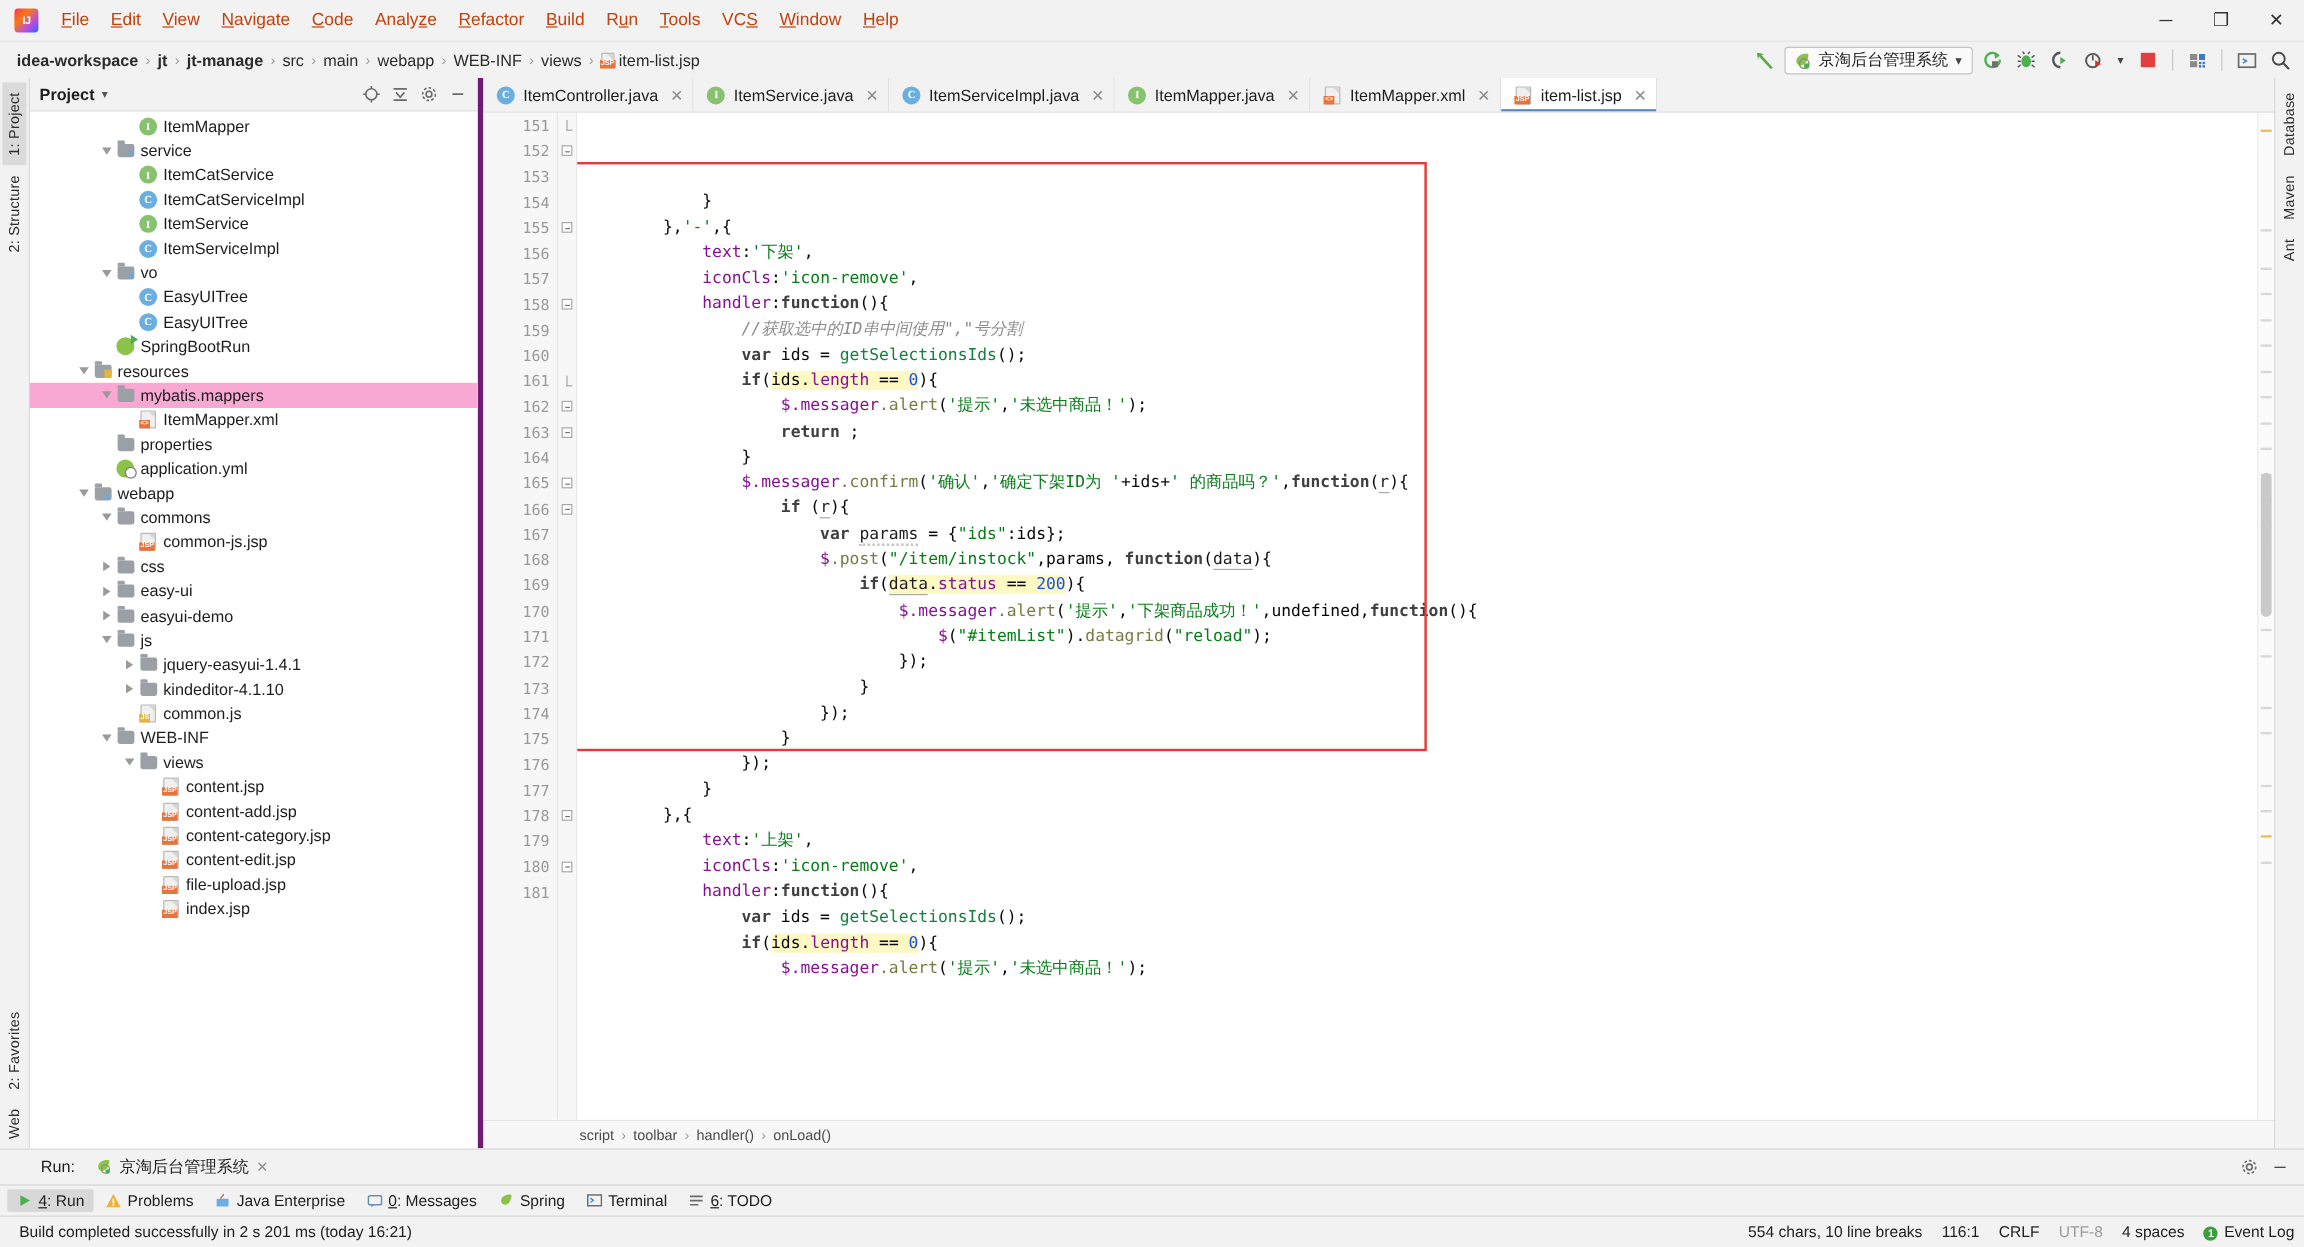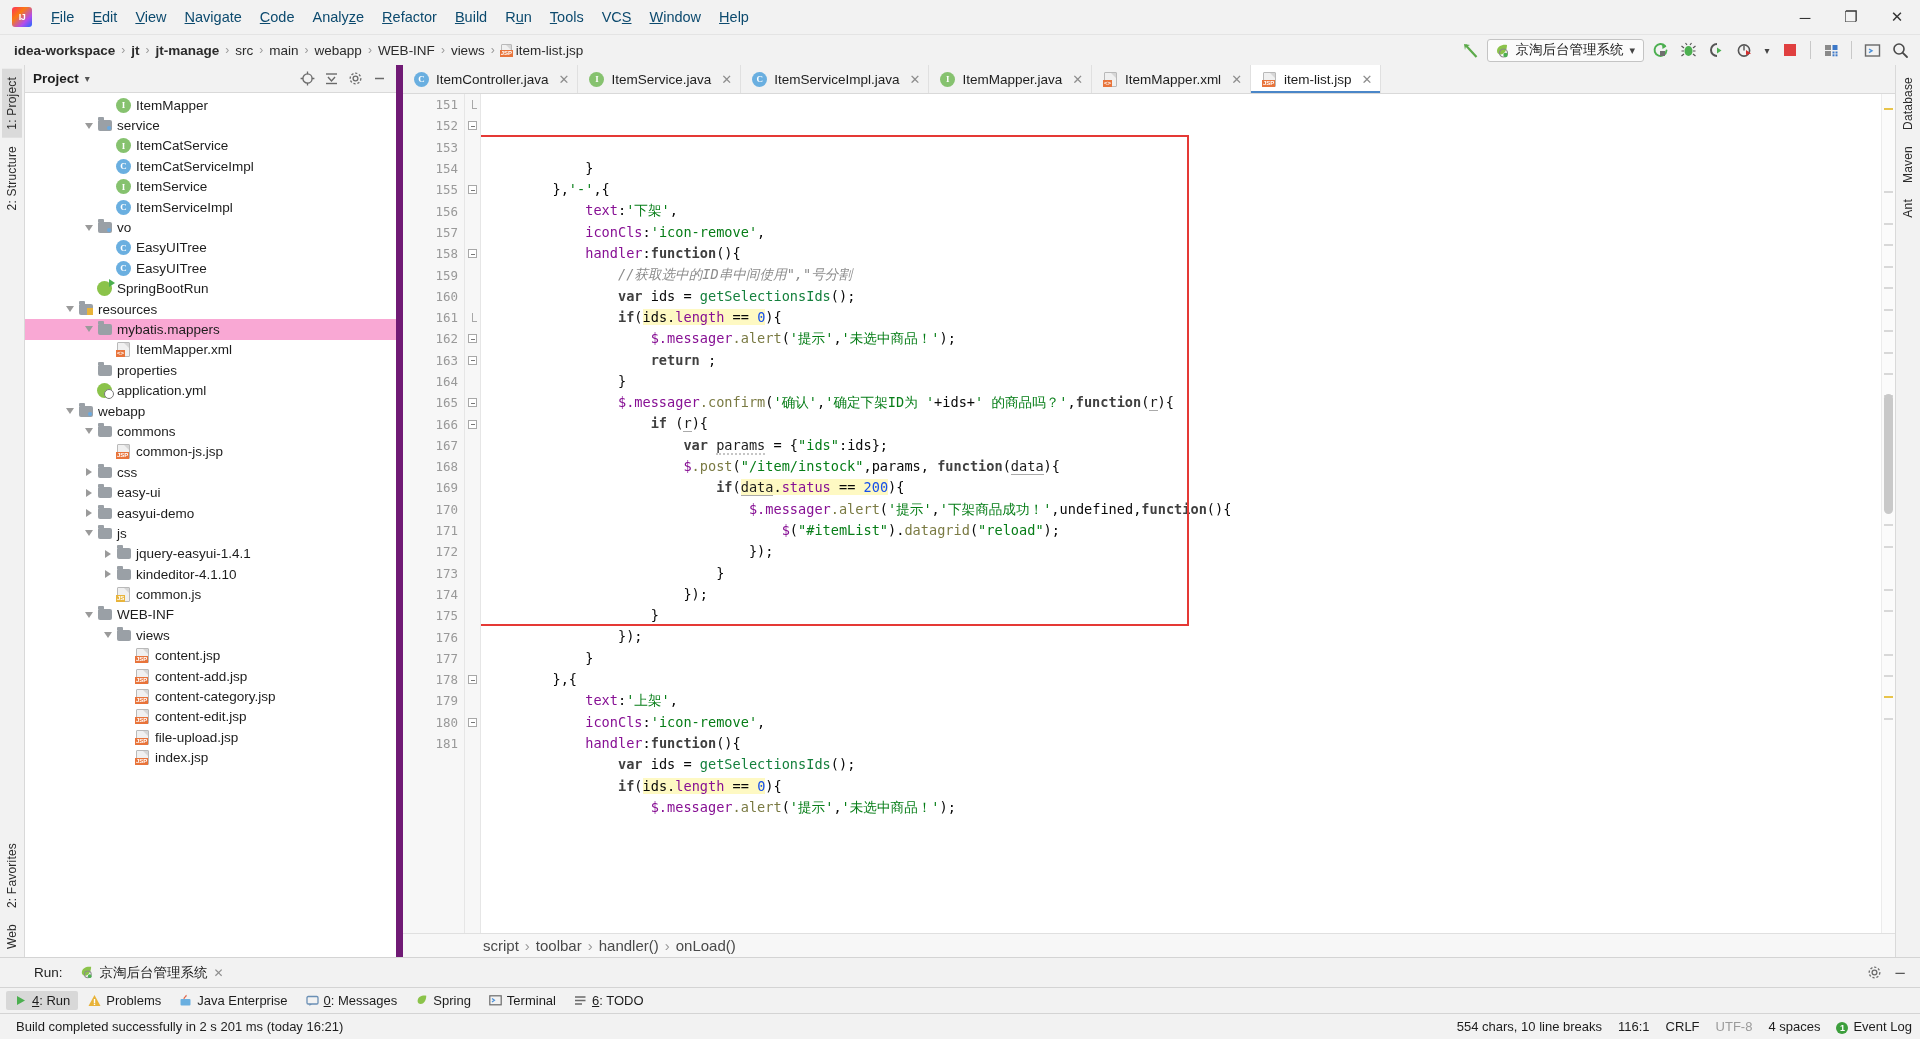--- a/index.html
+++ b/index.html
@@ -23,21 +23,21 @@
     width: 20px; height: 20px; margin-left: 12px; margin-right: 10px;
     border-radius: 3px; position: relative; flex: 0 0 20px;
     background: linear-gradient(135deg,#fe315d 0%,#f97a12 35%,#b24ced 70%,#1d6bff 100%);
   }
   .ij-logo::after {
     content: "IJ"; position: absolute; inset: 0; color: #fff;
     font-size: 9px; font-weight: bold; display: flex;
     align-items: center; justify-content: center; letter-spacing: -0.5px;
   }
   .menu-item {
-    padding: 4px 9px; font-size: 14.5px; color: #0c4a6e; cursor: default;
+    padding: 4px 9px; font-size: 14.5px; color: #c2410c; cursor: default;
     white-space: nowrap;
   }
   .menu-item u { text-decoration: underline; }
   .win-title {
     position: absolute; left: 0; right: 0; text-align: center;
     font-size: 14.5px; color: #8a8a8a; pointer-events: none;
   }
   .win-ctrls { margin-left: auto; display: flex; align-items: center; z-index: 3; }
   .win-btn {
     width: 46px; height: 35px; display: flex; align-items: center;
@@ -86,21 +86,21 @@
     writing-mode: vertical-rl; transform: rotate(180deg);
     font-size: 12px; padding: 8px 3px; color: #2b2b2b; cursor: default;
     letter-spacing: 0.2px; white-space: nowrap;
   }
   .vtab.sel { background: #dadada; }
   .vstrip .spacer { flex: 1 1 auto; }
 
   
   .projpane {
     width: 378px; flex: 0 0 378px; display: flex; flex-direction: column;
-    background: #fff; border-right: 7px solid #701a75; min-height: 0;
+    background: #fff; border-right: 5px solid #701a75; min-height: 0;
   }
   .proj-head {
     height: 28px; flex: 0 0 28px; display: flex; align-items: center;
     background: #f2f2f2; border-bottom: 1px solid #d9d9d9; padding-left: 8px;
   }
   .proj-title { font-size: 13.5px; font-weight: bold; color: #1d1d1d; }
   .proj-head .hicons { margin-left: auto; display: flex; gap: 2px; padding-right: 6px; }
   .hico { width: 22px; height: 22px; display:flex; align-items:center; justify-content:center; cursor:default; border-radius:3px;}
 
   .tree { flex: 1 1 auto; overflow: hidden; position: relative; background: #fff; padding-top: 2px;}
@@ -199,21 +199,21 @@
   .vstrip-r {
     width: 25px; flex: 0 0 25px; background: #f2f2f2;
     border-left: 1px solid #d9d9d9; display: flex; flex-direction: column;
     align-items: center; padding-top: 4px;
   }
 
   
   .ebreadcrumb {
     height: 24px; flex: 0 0 24px; display: flex; align-items: center;
     background: #f7f7f7; border-top: 1px solid #e0e0e0; padding-left: 76px;
-    font-size: 15px; color: #4a4a4a; gap: 2px;
+    font-size: 12px; color: #4a4a4a; gap: 2px;
   }
   .ebreadcrumb .bc { padding: 1px 4px; cursor: default; }
   .ebc-sep { color:#9a9a9a; }
 
   
   .runpane {
     flex: 0 0 30px; display: flex; align-items: center;
     background: #f2f2f2; border-top: 1px solid #d4d4d4; padding-left: 34px;
   }
   .run-label { font-size: 13.5px; color: #1d1d1d; margin-right: 10px; }

